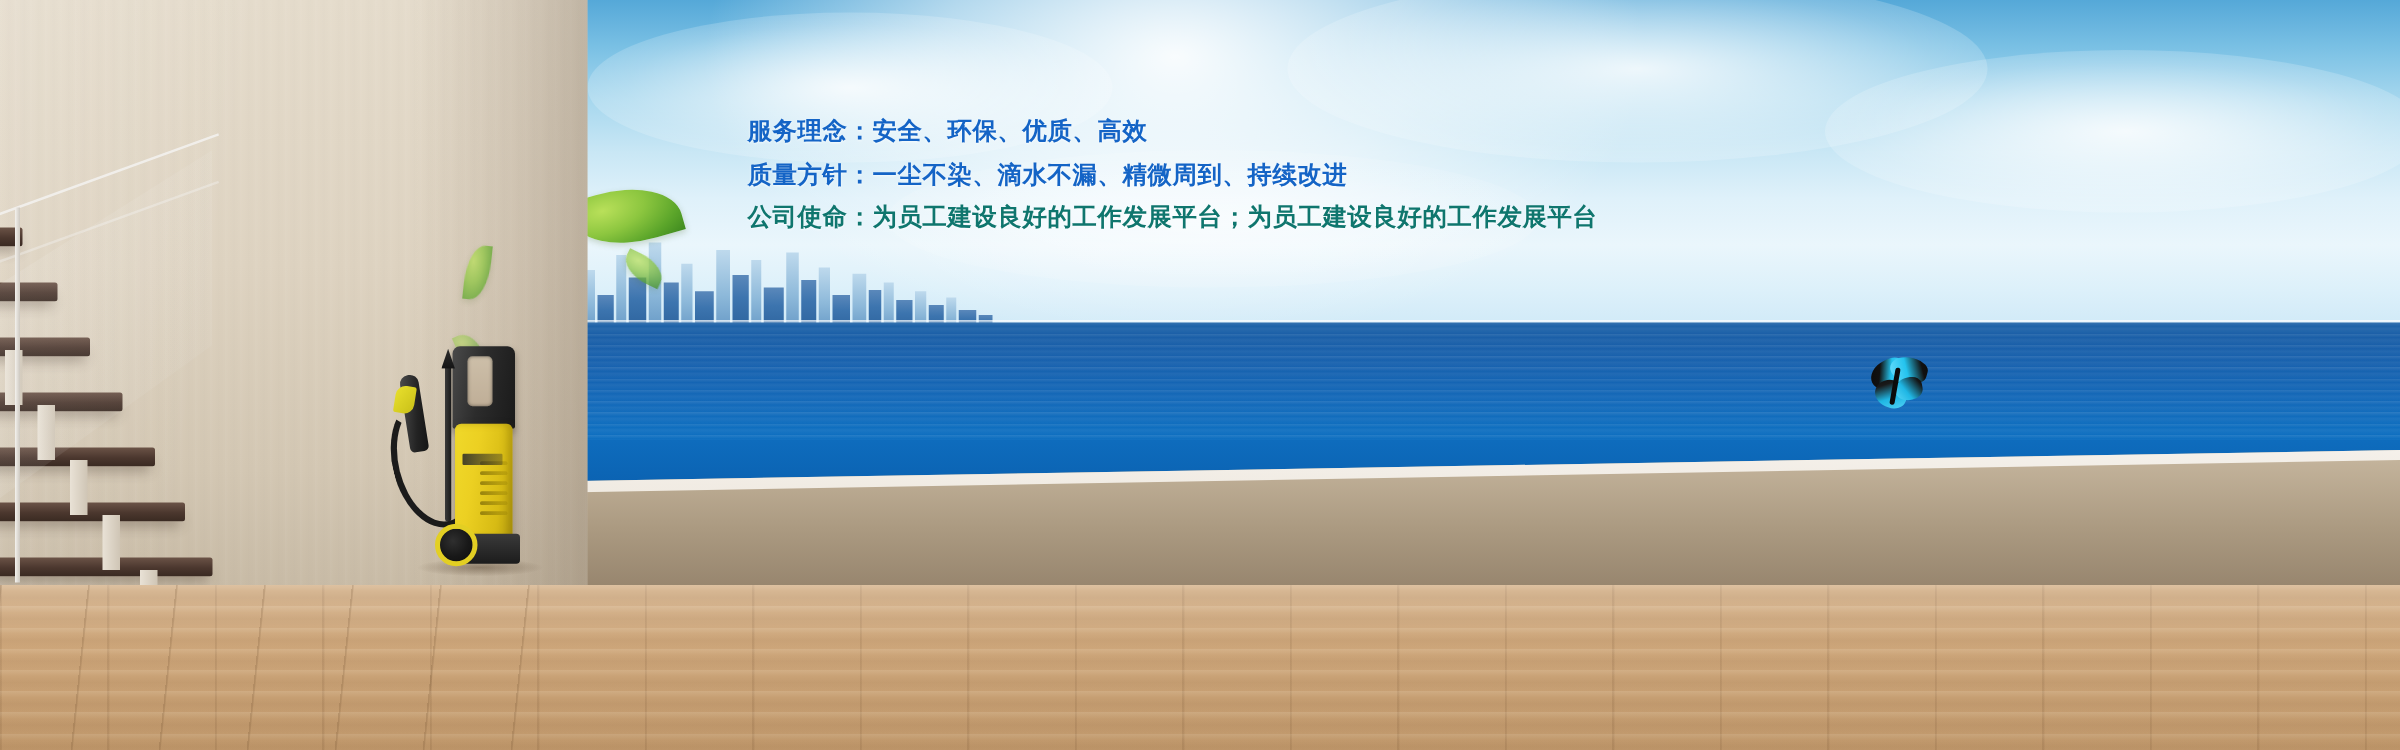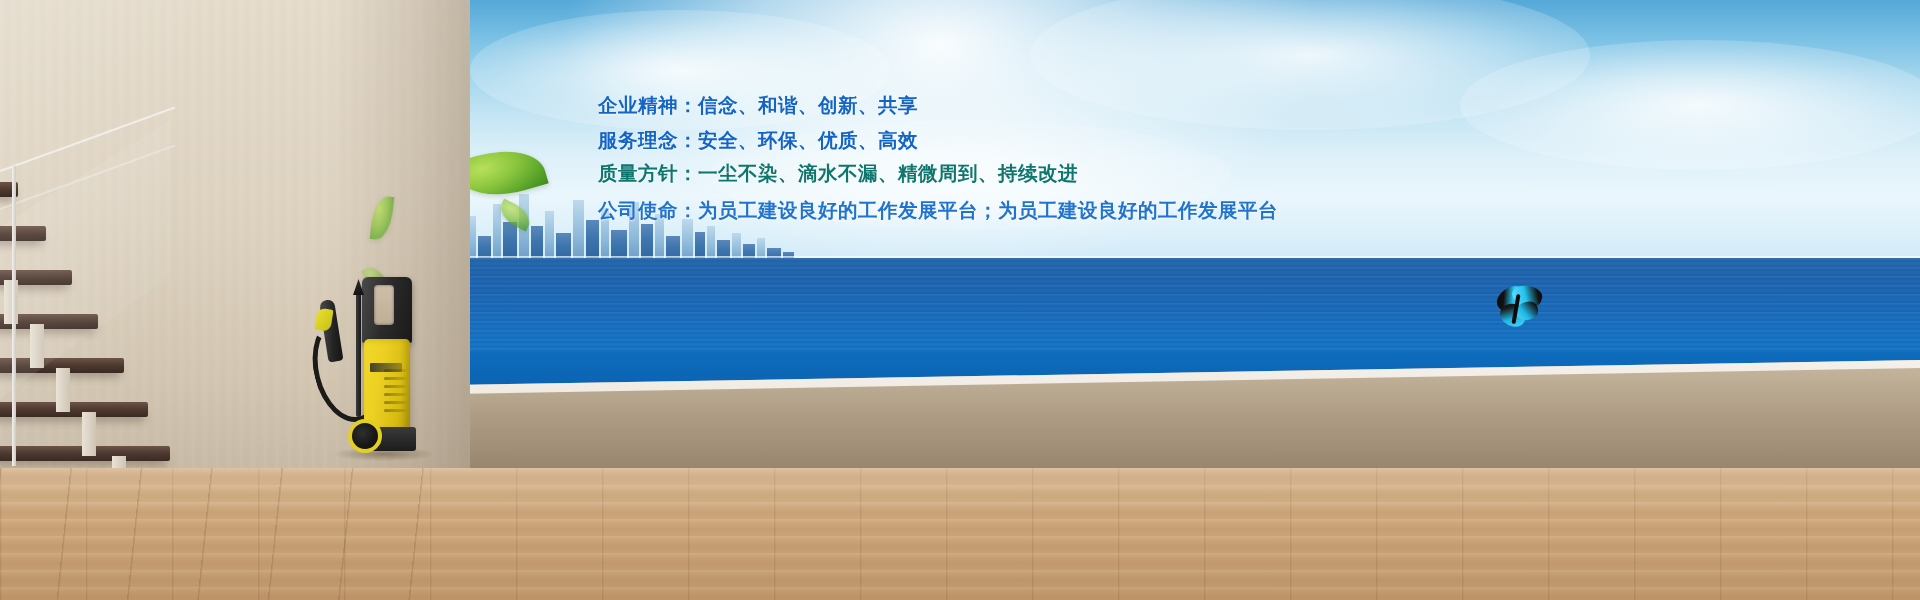--- a/index.html
+++ b/index.html
@@ -419,19 +419,18 @@
     <div class="w-nozzle"></div>
     <div class="w-gun">
       <div class="w-gun-body"></div>
       <div class="w-gun-trigger"></div>
     </div>
     <div class="w-base"></div>
     <div class="w-wheel"></div>
   </div>
 
   <div class="copy">
-    <div class="line">企业精神：信念、和谐、创新、共享</div>
     <div class="line">服务理念：安全、环保、优质、高效</div>
     <div class="line">质量方针：一尘不染、滴水不漏、精微周到、持续改进</div>
     <div class="line">公司使命：为员工建设良好的工作发展平台；为员工建设良好的工作发展平台</div>
   </div>
 
 </div>
 
 </body></html>

